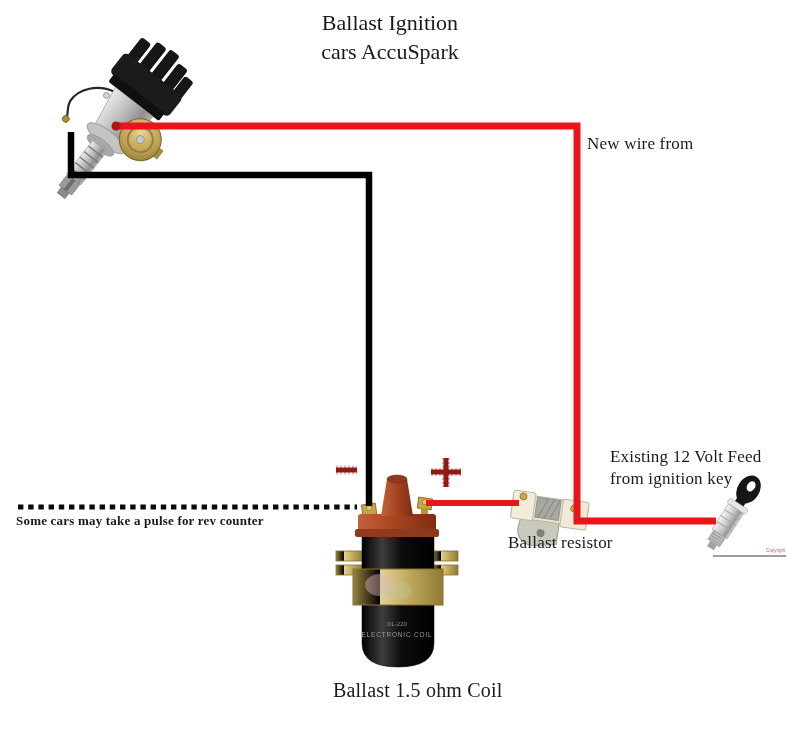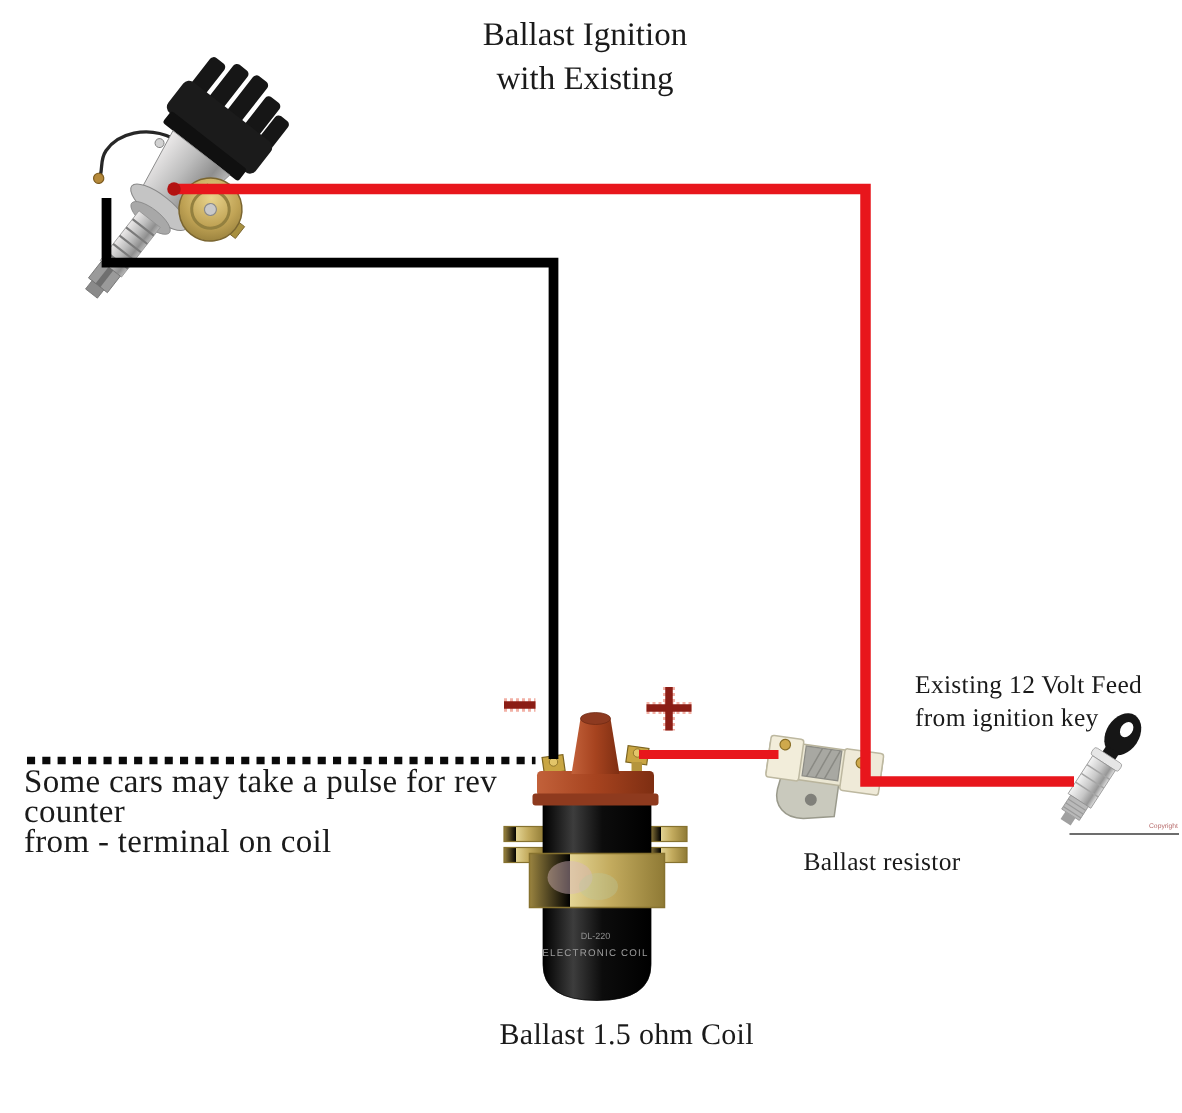--- a/index.html
+++ b/index.html
@@ -6,22 +6,22 @@
   .canvas{
     position:relative;width:788px;height:742px;background:#ffffff;overflow:hidden;
     font-family:"Liberation Serif","DejaVu Serif",serif;color:#1a1a1a;
   }
   .diagram-svg{position:absolute;left:0;top:0;z-index:0;}
   .txt{position:absolute;z-index:2;}
   .title{left:240px;top:8px;width:300px;text-align:center;font-size:22px;line-height:29px;}
   .lbl{font-size:17px;line-height:22px;letter-spacing:.2px;}
   .lbl-new-wire{left:587px;top:133px;width:190px;}
   .lbl-existing{left:610px;top:446px;width:180px;}
-  .lbl-resistor{left:508px;top:564px;width:160px;text-align:center;}
-  .lbl-revnote{left:16px;top:511px;width:340px;font-size:22px;line-height:20px;}
+  .lbl-resistor{left:508px;top:532px;width:160px;}
+  .lbl-revnote{left:16px;top:511px;width:340px;font-size:13px;line-height:20px;font-weight:bold;}
   .lbl-coil{left:333px;top:679px;width:170px;font-size:20px;}
 </style>
 </head>
 <body>
 
 <div class="canvas">
 
   <svg class="diagram-svg" width="788" height="742" viewBox="0 0 788 742">
     <defs>
       <linearGradient id="gSilver" x1="0" y1="0" x2="1" y2="0">
@@ -175,37 +175,37 @@
     <g>
       <line x1="431" y1="472" x2="461" y2="472" stroke="#f2b1a6" stroke-width="8" stroke-dasharray="2 2"></line>
       <line x1="446" y1="458" x2="446" y2="487" stroke="#f2b1a6" stroke-width="8" stroke-dasharray="2 2"></line>
       <line x1="431" y1="472" x2="461" y2="472" stroke="#8b1d15" stroke-width="5"></line>
       <line x1="446" y1="458" x2="446" y2="487" stroke="#8b1d15" stroke-width="5"></line>
     </g>
   </svg>
 
   <div class="txt title">
     <div>Ballast Ignition</div>
-    <div>with Existing</div>
+    <div>cars AccuSpark</div>
   </div>
 
   <div class="txt lbl lbl-new-wire">
+    <div>New wire from</div>
   </div>
 
   <div class="txt lbl lbl-existing">
     <div>Existing 12 Volt Feed</div>
     <div>from ignition key</div>
   </div>
 
   <div class="txt lbl lbl-resistor">
     <div>Ballast resistor</div>
   </div>
 
   <div class="txt lbl lbl-revnote">
     <div>Some cars may take a pulse for rev counter</div>
-    <div>from - terminal on coil</div>
   </div>
 
   <div class="txt lbl lbl-coil">
     <div>Ballast 1.5 ohm Coil</div>
   </div>
 
 </div>
 
 </body></html>

